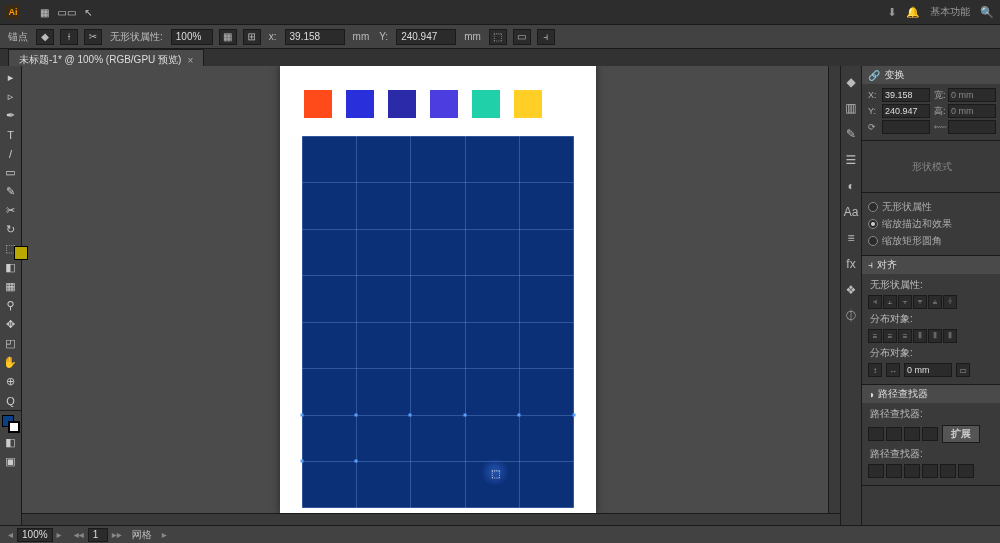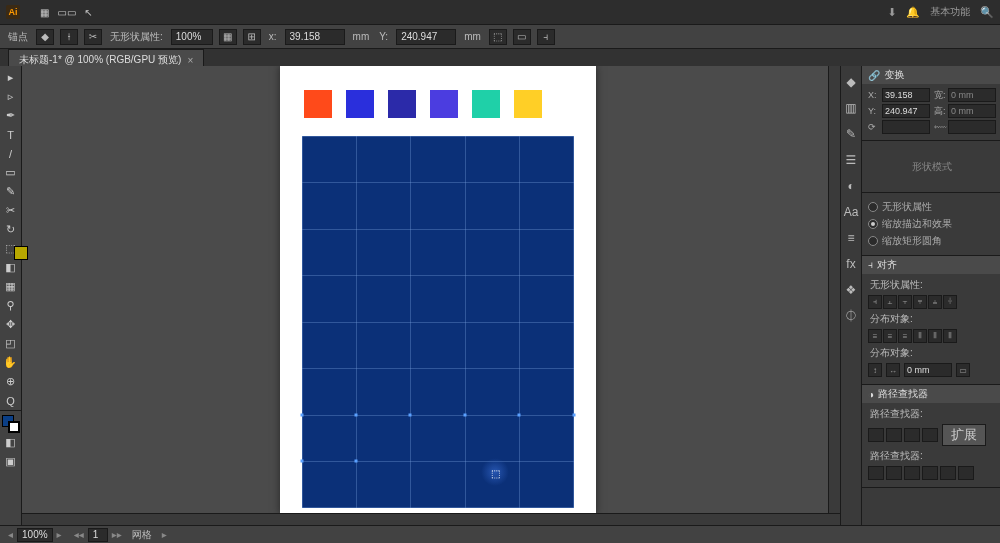--- a/index.html
+++ b/index.html
@@ -238,21 +238,21 @@
   width: 14px; height: 14px; background: #2b2b2b;
   border: 1px solid #1a1a1a;
   display: flex; align-items: center; justify-content: center;
   color: #999; font-size: 8px;
 }
 .field-row {
   display: flex; align-items: center; gap: 4px; margin: 3px 0;
 }
 .btn-sm {
   background: #555; border: 1px solid #1a1a1a;
-  color: #ccc; font-size: 13px; padding: 1px 8px;
+  color: #ccc; font-size: 10px; padding: 1px 8px; font-weight: bold;
 }
 .pf-row {
   display: flex; gap: 2px; margin: 3px 0;
 }
 .pf {
   width: 16px; height: 14px; background: #2b2b2b;
   border: 1px solid #1a1a1a;
 }
 
 

